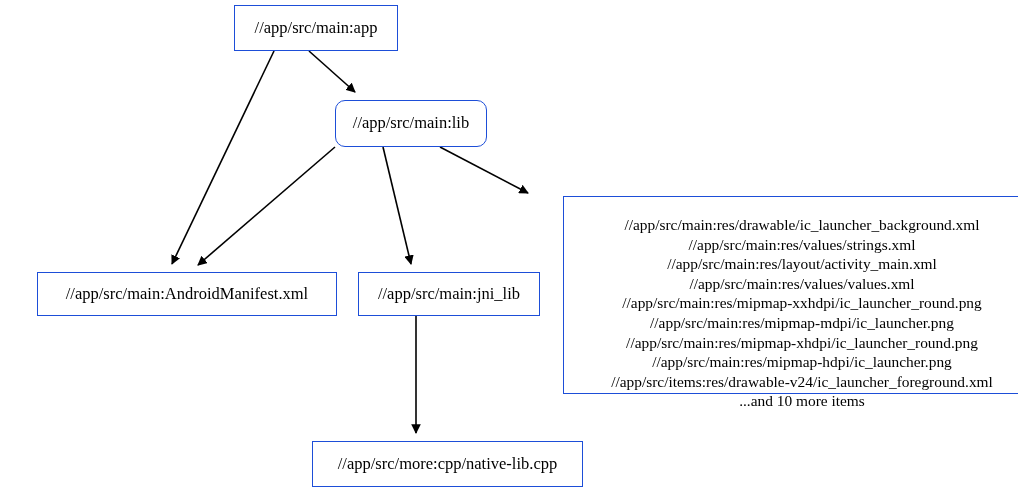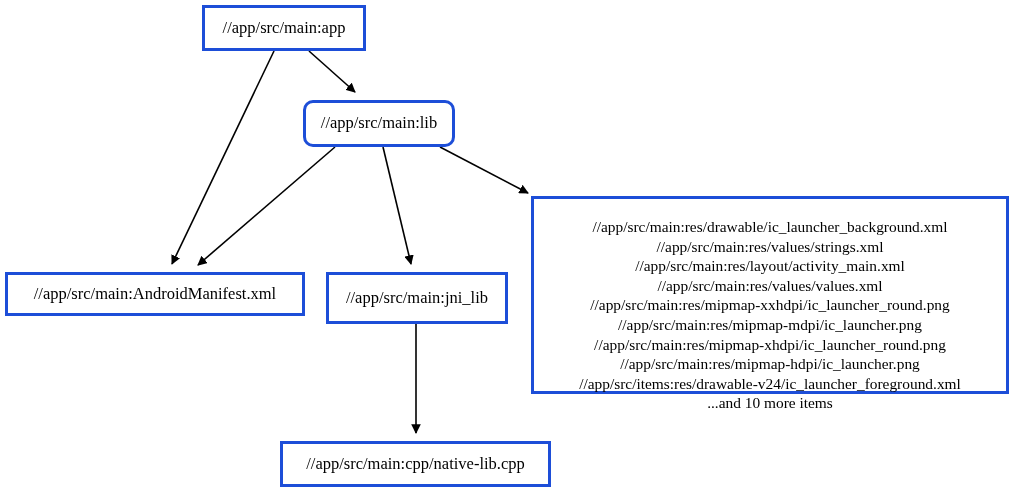--- a/index.html
+++ b/index.html
@@ -27,29 +27,30 @@
     position: absolute;
     left: 0;
     top: 0;
     width: 1018px;
     height: 496px;
     pointer-events: none;
   }
   .node {
     position: absolute;
     box-sizing: border-box;
-    border: 3px solid #1d4ed8;
+    border: 1px solid #1d4ed8;
     background: #ffffff;
     display: flex;
     align-items: center;
     justify-content: center;
     text-align: center;
     font-size: 16.5px;
     line-height: 1.0;
     white-space: nowrap;
+    margin-left: 32px;
   }
   .node-label {
     display: block;
     padding: 0 14px;
   }
   .node-multi {
     display: block;
     align-items: center;
     justify-content: center;
     padding: 18px 10px;
@@ -62,21 +63,21 @@
   .node-multi .ml-line {
     display: block;
     font-size: 15.4px;
     line-height: 19.6px;
     white-space: nowrap;
   }
   
   #node-app        { left: 202px; top: 5px;   width: 164px; height: 46px; }
   #node-lib        { left: 303px; top: 100px; width: 152px; height: 47px; border-radius: 10px; }
   #node-manifest   { left: 5px;   top: 272px; width: 300px; height: 44px; }
-  #node-jni        { left: 326px; top: 272px; width: 182px; height: 52px; }
+  #node-jni        { left: 326px; top: 272px; width: 182px; height: 44px; }
   #node-res        { left: 531px; top: 196px; width: 478px; height: 198px; }
   #node-nativelib  { left: 280px; top: 441px; width: 271px; height: 46px; }
 </style>
 </head>
 <body>
 
 <div id="graph">
 
   <svg class="edge-layer" width="1018" height="496" viewBox="0 0 1018 496" xmlns="http://www.w3.org/2000/svg">
     <defs>
@@ -135,16 +136,16 @@
         <span class="ml-line">//app/src/main:res/mipmap-xxhdpi/ic_launcher_round.png</span>
         <span class="ml-line">//app/src/main:res/mipmap-mdpi/ic_launcher.png</span>
         <span class="ml-line">//app/src/main:res/mipmap-xhdpi/ic_launcher_round.png</span>
         <span class="ml-line">//app/src/main:res/mipmap-hdpi/ic_launcher.png</span>
         <span class="ml-line">//app/src/items:res/drawable-v24/ic_launcher_foreground.xml</span>
         <span class="ml-line">...and 10 more items</span>
       </span>
   </div>
 
   <div class="node" id="node-nativelib">
-    <span class="node-label">//app/src/main:cpp/native-lib.cpp</span>
+    <span class="node-label">//app/src/more:cpp/native-lib.cpp</span>
   </div>
 
 </div>
 
 </body></html>

